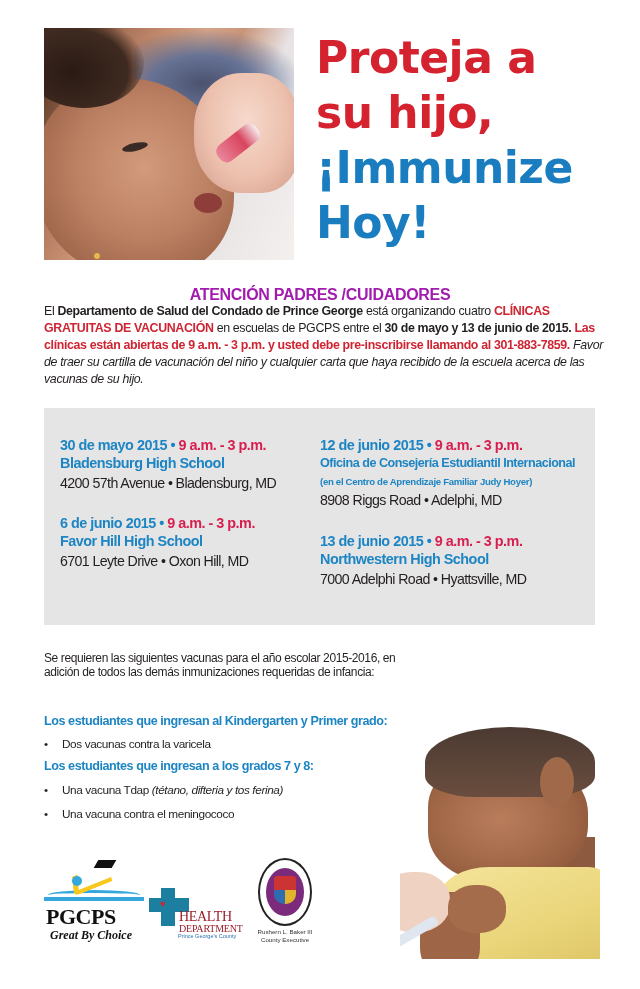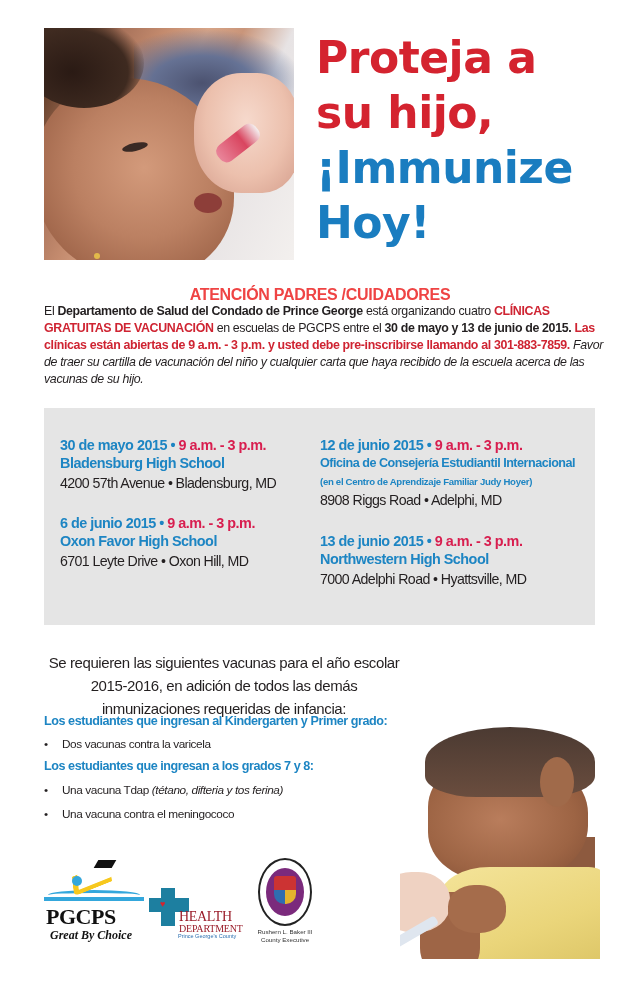--- a/index.html
+++ b/index.html
@@ -26,38 +26,38 @@
     background: linear-gradient(90deg,#e9859a,#d9455f 60%,#f4f0f0); transform: rotate(-38deg); }
   .photo-top .earring { position:absolute; left:50px; top:225px; width:6px; height:6px; border-radius:50%; background:#e2b94a; }
 
   
   .headline { position:absolute; left:316px; top:30px; width:320px; font-family:"DejaVu Sans", sans-serif; font-weight:bold; font-size:44px; line-height:55px; letter-spacing:-0.5px; }
   .headline .red { color:#d4232f; }
   .headline .blue { color:#1a7dc0; }
   .headline div { white-space: nowrap; }
 
   
-  .attn-title { position:absolute; left:0; width:640px; top:286px; text-align:center; color:#ef4444; font-weight:bold; font-size:16px; letter-spacing:-0.3px; }
+  .attn-title { position:absolute; left:0; width:640px; top:286px; text-align:center; color:#a21caf; font-weight:bold; font-size:16px; letter-spacing:-0.3px; }
   .intro { position:absolute; left:44px; top:303px; width:570px; font-size:12.4px; line-height:17px; color:#231f20; letter-spacing:-0.35px; }
   .intro b { font-weight:bold; }
   .intro .red { color:#cf2432; font-weight:bold; }
   .intro i { font-style:italic; }
 
   
   .panel { position:absolute; left:44px; top:408px; width:551px; height:217px; background:#e5e5e5; }
   .clinic { position:absolute; }
   .clinic .date { font-weight:bold; font-size:14.4px; color:#1d85c3; line-height:18px; white-space:nowrap; letter-spacing:-0.5px; }
   .clinic .date .time { color:#d81e4f; }
   .clinic .school { font-weight:bold; font-size:14.4px; color:#1d85c3; line-height:19px; white-space:nowrap; letter-spacing:-0.5px; }
   .clinic .school.small { font-size:12.6px; }
   .clinic .note { font-weight:bold; font-size:9.6px; color:#1d85c3; line-height:17px; white-space:nowrap; letter-spacing:-0.3px; }
   .clinic .addr { font-size:14.2px; color:#231f20; line-height:21px; white-space:nowrap; letter-spacing:-0.6px; }
 
   
-  .req { position:absolute; left:44px; top:651px; width:360px; font-size:15px; line-height:23px; color:#231f20; letter-spacing:-0.4px;text-align:center; }
+  .req { position:absolute; left:44px; top:651px; width:360px; font-size:12px; line-height:14px; color:#231f20; letter-spacing:-0.4px; }
   .req-head { position:absolute; left:44px; font-weight:bold; font-size:12.6px; color:#1d85c3; letter-spacing:-0.45px; white-space:nowrap; }
   .bullet { position:absolute; left:44px; font-size:11.8px; color:#231f20; letter-spacing:-0.4px; white-space:nowrap; }
   .bullet .dot { display:inline-block; width:18px; }
   .bullet i { font-style:italic; }
 
   
   .photo-bottom { position:absolute; left:400px; top:727px; width:200px; height:232px; overflow:hidden; background:#ffffff; }
   .pb-hair { position:absolute; left:25px; top:0; width:170px; height:70px; border-radius:50% 50% 30% 30%;
     background: linear-gradient(180deg,#4b3a32,#6a4d3e); }
   .pb-face { position:absolute; left:28px; top:30px; width:160px; height:125px; border-radius:40% 45% 45% 40%;
@@ -122,21 +122,21 @@
 <div class="intro"><span>El </span><b>Departamento de Salud del Condado de Prince George</b><span> está organizando cuatro </span><span class="red">CLÍNICAS GRATUITAS DE VACUNACIÓN</span><span> en escuelas de PGCPS entre el </span><b>30 de mayo y 13 de junio de 2015.</b><span> </span><span class="red">Las clínicas están abiertas de 9 a.m. - 3 p.m. y usted debe pre-inscribirse llamando al 301-883-7859.</span><span> </span><i>Favor de traer su cartilla de vacunación del niño y cualquier carta que haya recibido de la escuela acerca de las vacunas de su hijo.</i></div>
 
 <div class="panel">
   <div class="clinic" style="left:16px; top:28px;">
     <div class="date"><span>30 de mayo 2015 •</span> <span class="time">9 a.m. - 3 p.m.</span></div>
     <div class="school">Bladensburg High School</div>
     <div class="addr">4200 57th Avenue • Bladensburg, MD</div>
   </div>
   <div class="clinic" style="left:16px; top:106px;">
     <div class="date"><span>6 de junio 2015 •</span> <span class="time">9 a.m. - 3 p.m.</span></div>
-    <div class="school">Oxon Favor High School</div>
+    <div class="school">Favor Hill High School</div>
     <div class="addr">6701 Leyte Drive • Oxon Hill, MD</div>
   </div>
   <div class="clinic" style="left:276px; top:28px;">
     <div class="date"><span>12 de junio 2015 •</span> <span class="time">9 a.m. - 3 p.m.</span></div>
     <div class="school small">Oficina de Consejería Estudiantil Internacional</div>
     <div class="note">(en el Centro de Aprendizaje Familiar Judy Hoyer)</div>
     <div class="addr">8908 Riggs Road • Adelphi, MD</div>
   </div>
   <div class="clinic" style="left:276px; top:124px;">
     <div class="date"><span>13 de junio 2015 •</span> <span class="time">9 a.m. - 3 p.m.</span></div>

